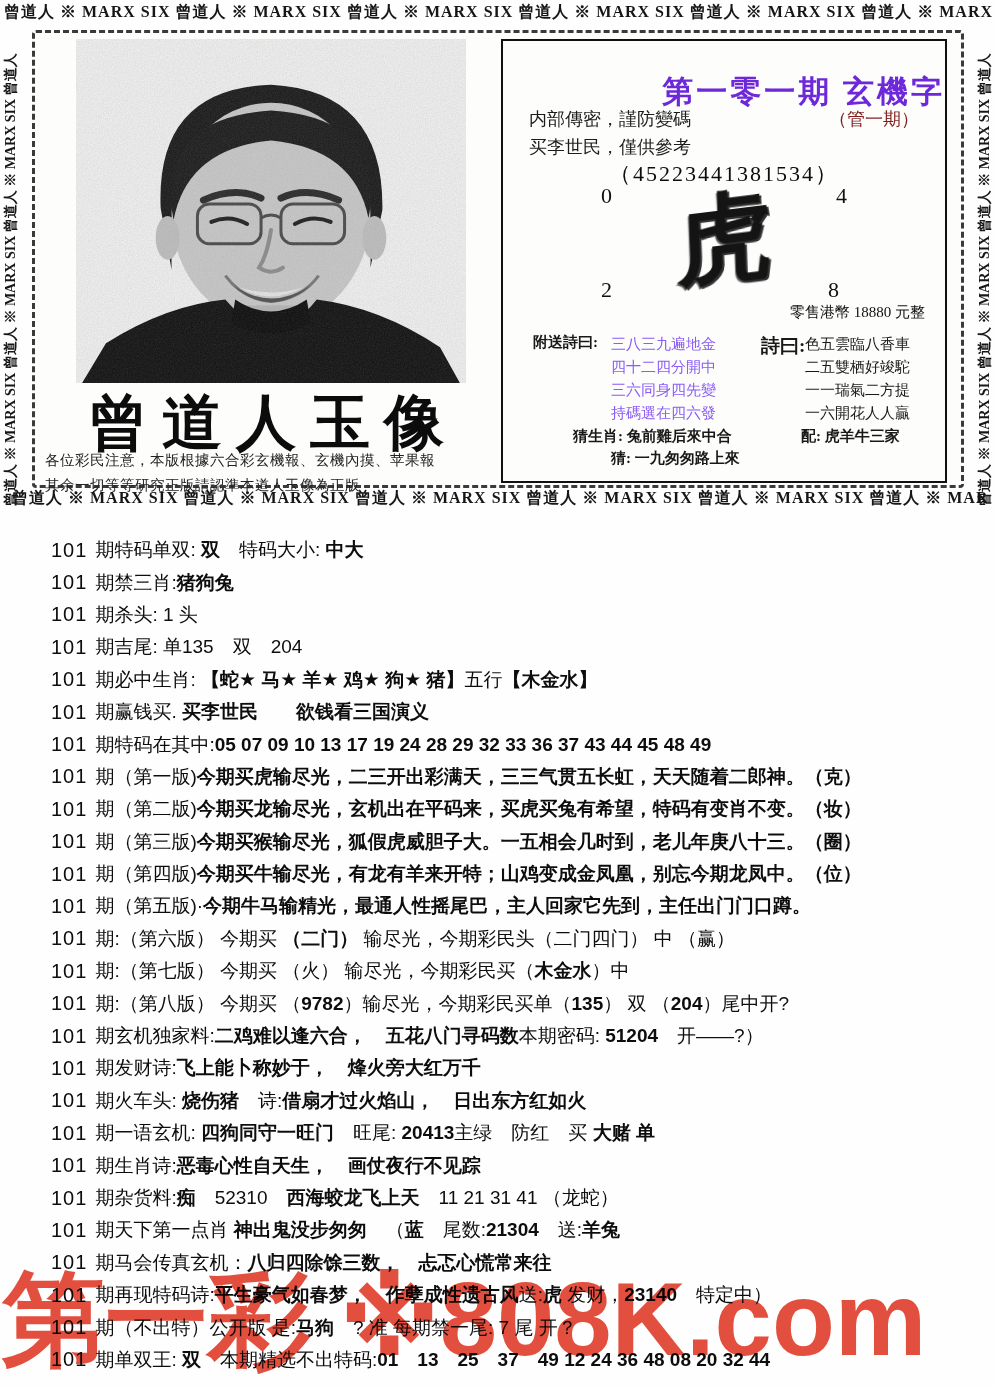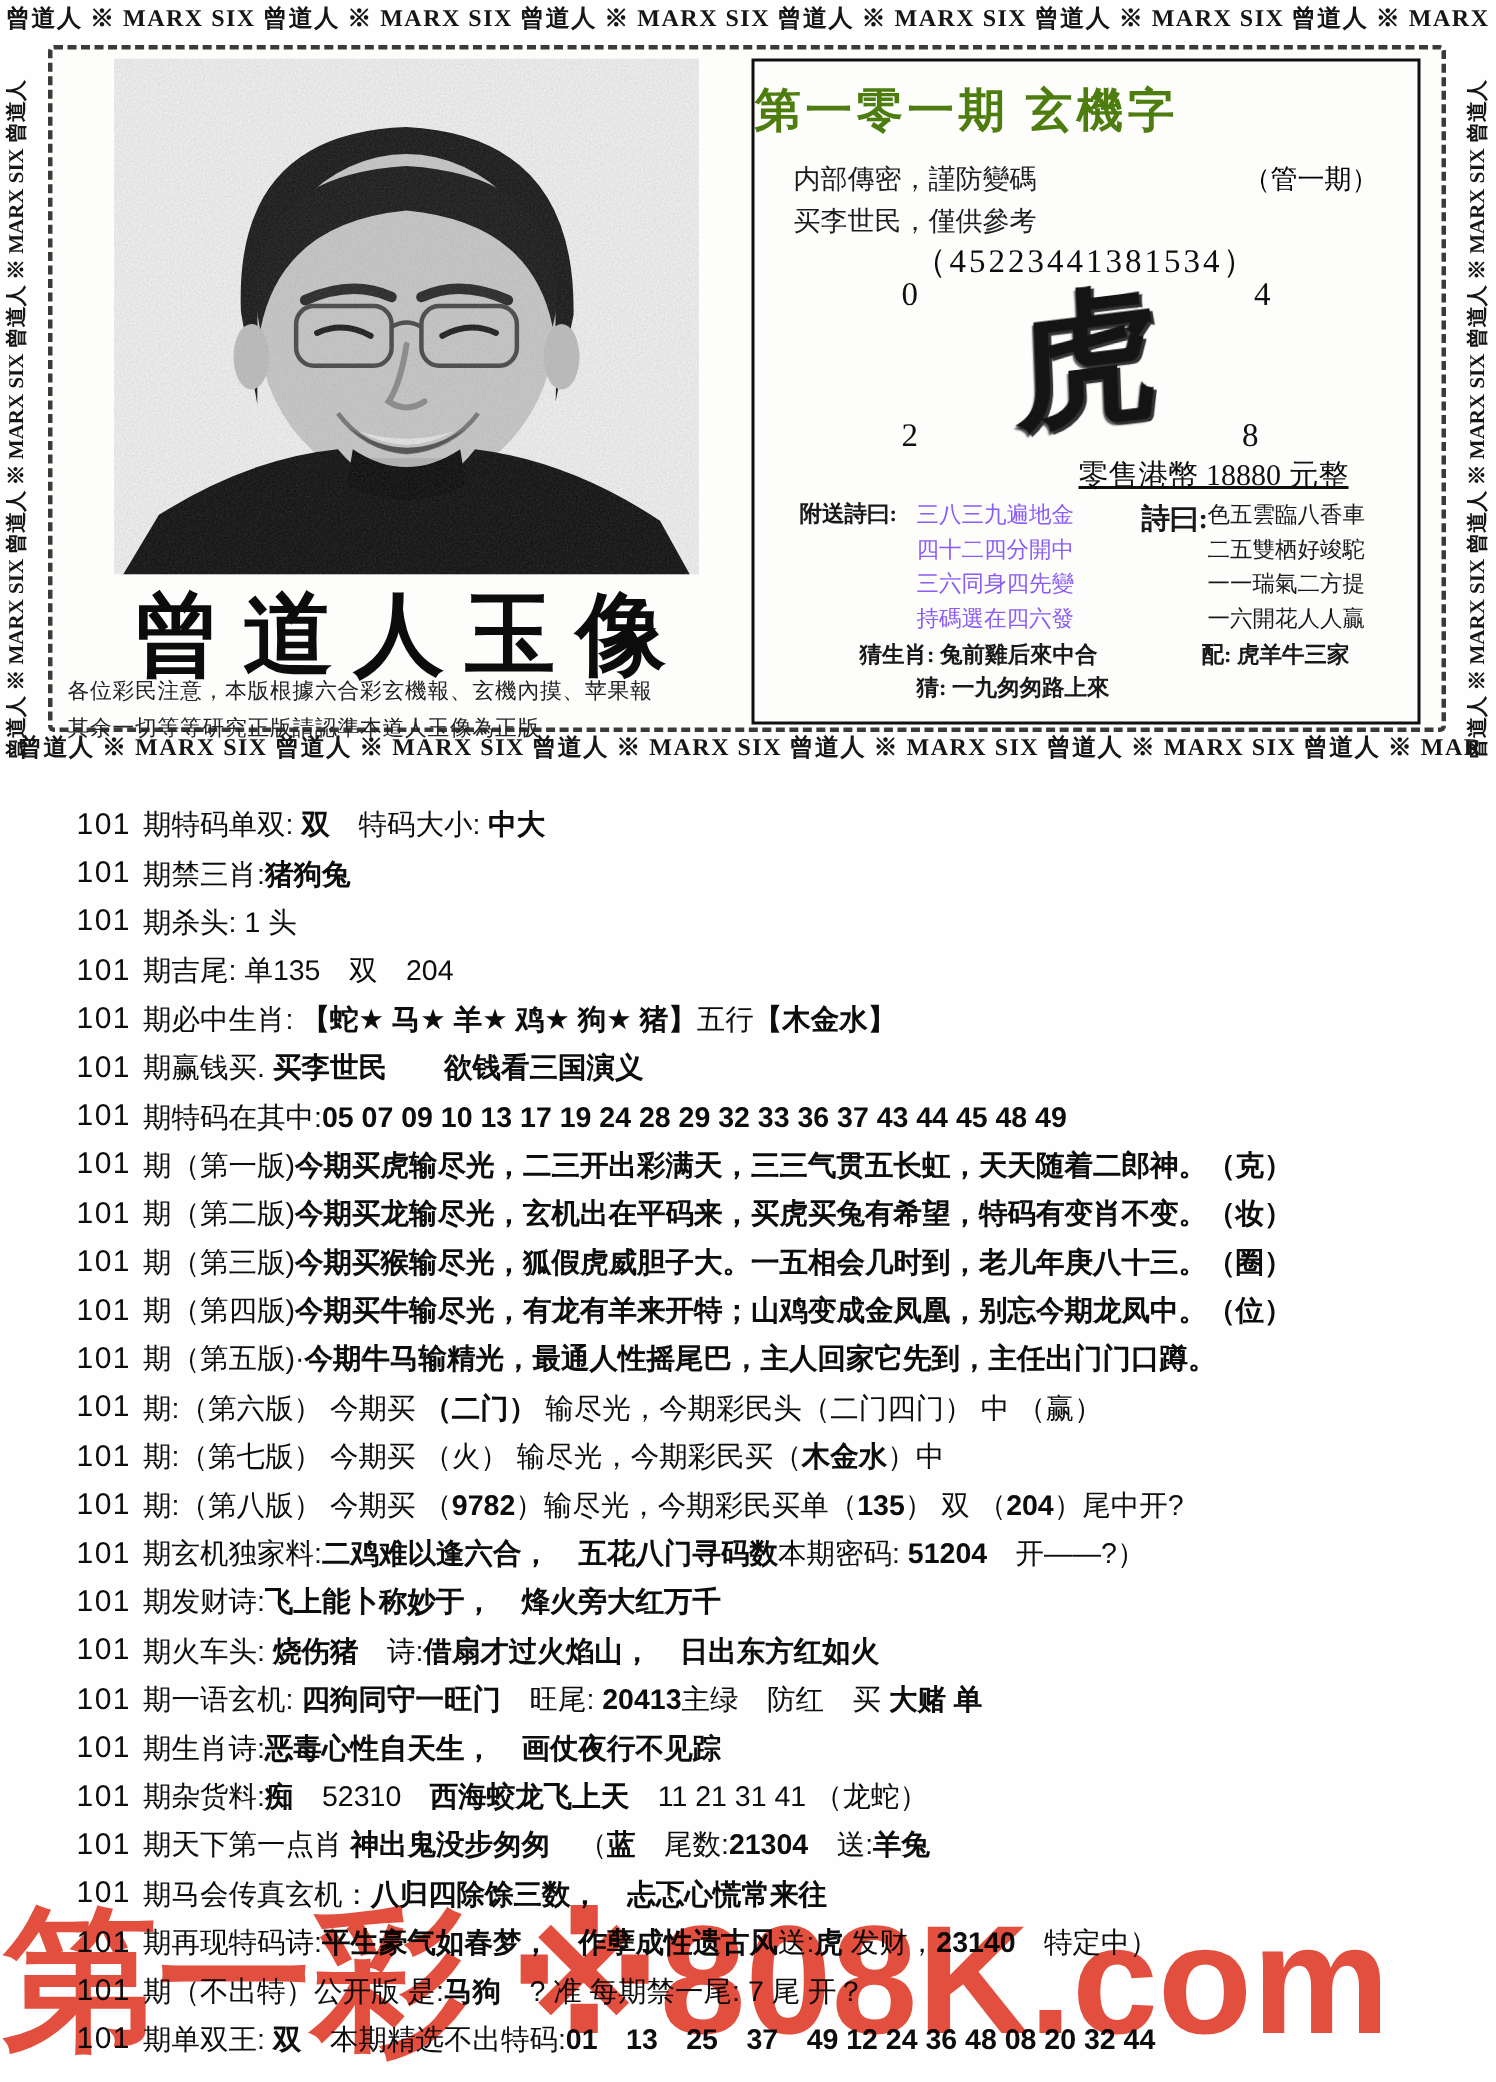--- a/index.html
+++ b/index.html
@@ -26,35 +26,35 @@
   .portrait-caption{position:absolute;left:26px;top:350px;width:424px;text-align:center;
                     font-family:"Liberation Serif","DejaVu Serif",serif;font-weight:900;
                     font-size:60px;letter-spacing:14px;color:#0c0c0c;}
   .portrait-note{position:absolute;left:10px;font-family:"Liberation Serif","DejaVu Serif",serif;
                  font-size:14.5px;color:#222;letter-spacing:0.5px;}
   .note1{top:418px;} .note2{top:443px;}
 
   
   .panel{position:absolute;left:466px;top:6px;width:442px;height:440px;border:2px solid #101010;
          font-family:"Liberation Serif","DejaVu Serif",serif;}
-  .panel-title{position:absolute;top:12px;left:0;width:100%;text-align:left;
-               font-size:31px;font-weight:900;letter-spacing:3px;color:#4d7c0f;}
+  .panel-title{position:absolute;top:30px;left:0;width:100%;text-align:right;
+               font-size:31px;font-weight:900;letter-spacing:3px;color:#6d28d9;}
   .panel-line1{position:absolute;top:66px;left:26px;font-size:18px;color:#1c1c1c;}
-  .panel-scope{position:absolute;top:66px;right:26px;font-size:18px;color:#000000;}
+  .panel-scope{position:absolute;top:66px;right:26px;font-size:18px;color:#7f1d1d;}
   .panel-line2{position:absolute;top:94px;left:26px;font-size:18px;color:#1c1c1c;}
   .panel-nums{position:absolute;top:118px;left:0;width:100%;text-align:center;
               font-size:22px;letter-spacing:2px;color:#0d0d0d;}
   .glyph-box{position:absolute;top:146px;left:92px;width:258px;height:112px;}
   .tiger-char{position:absolute;left:50%;top:50%;transform:translate(-50%,-52%) rotate(-7deg) skewX(-5deg);
               font-size:96px;font-weight:900;color:#141414;
               text-shadow:2px 2px 0 #333,-1px 2px 1px #555;filter:blur(0.4px);}
   .corner-num{position:absolute;font-size:22px;font-weight:400;color:#101010;}
   .cn-tl{left:6px;top:-4px;} .cn-tr{right:6px;top:-4px;}
   .cn-bl{left:6px;bottom:-4px;} .cn-br{right:14px;bottom:-4px;}
-  .panel-price{position:absolute;top:262px;right:46px;font-size:20px;color:#101010;text-decoration:underline;}
+  .panel-price{position:absolute;top:262px;right:20px;font-size:15px;color:#101010;}
   .poem-left-label{position:absolute;top:292px;left:30px;font-size:15px;font-weight:700;color:#191919;}
   .poem-left{position:absolute;top:292px;left:108px;font-size:15px;line-height:23px;color:#8b5cf6;}
   .poem-right-label{position:absolute;top:292px;left:258px;font-size:19px;font-weight:700;color:#191919;}
   .poem-right{position:absolute;top:292px;left:302px;font-size:15px;line-height:23px;color:#191919;}
   .poem-line{white-space:nowrap;}
   .panel-zodiac{position:absolute;top:386px;left:70px;font-size:15px;font-weight:700;color:#191919;}
   .panel-pair{position:absolute;top:386px;left:298px;font-size:15px;font-weight:700;color:#191919;}
   .panel-guess{position:absolute;top:408px;left:108px;font-size:15px;font-weight:700;color:#191919;}
 
   

